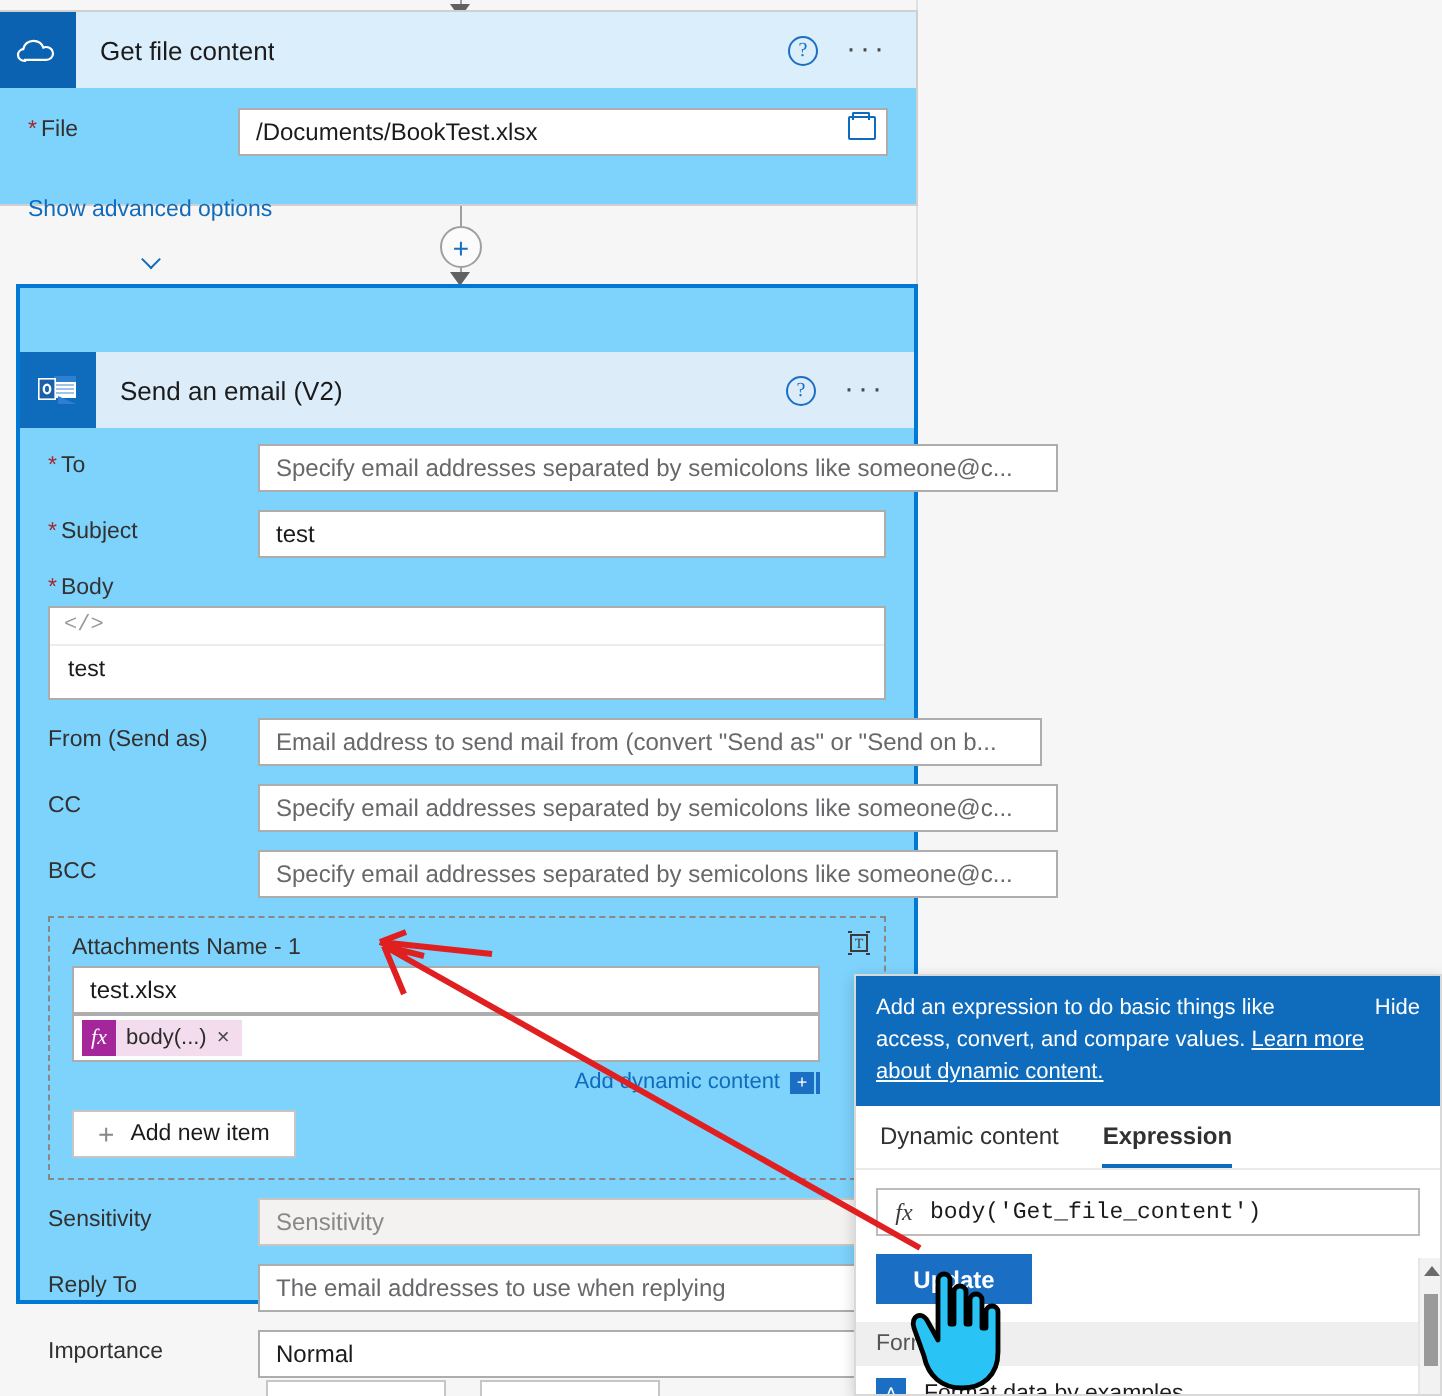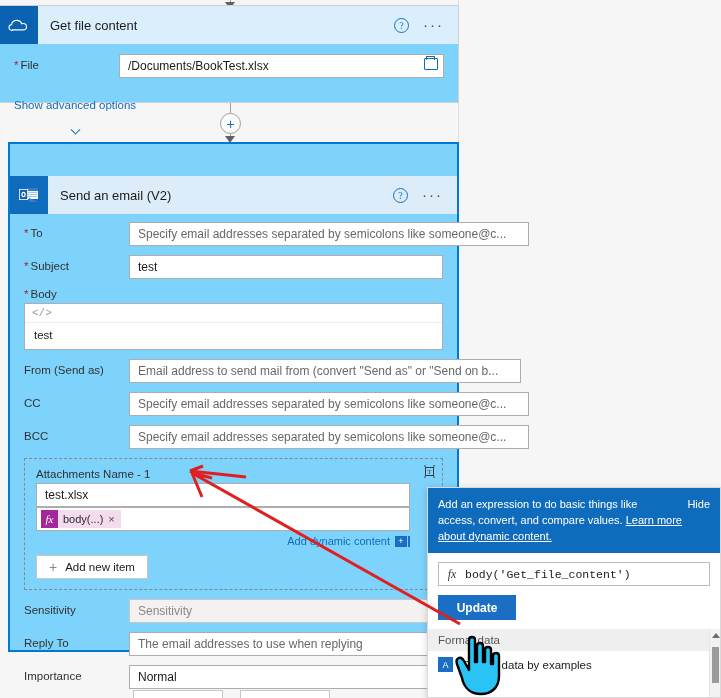--- a/index.html
+++ b/index.html
@@ -441,20 +441,24 @@
   <div class="btm-btn" style="left:133px;top:690px;"></div>
   <div class="btm-btn" style="left:240px;top:690px;"></div>
 
   <div class="flyout">
     <div class="flyout-banner">
       <span class="hide-link">Hide</span>
       <span>Add an expression to do basic things like access,</span>
       <span>convert, and compare values.</span>
       <a href="#">Learn more about dynamic content.</a>
     </div>
+    <div class="flyout-tabs">
+      <div class="ftab">Dynamic content</div>
+      <div class="ftab active">Expression</div>
+    </div>
     <div class="expr-row">
       <span class="expr-fx">fx</span>
       <span class="expr-val">body('Get_file_content')</span>
     </div>
     <button class="update-btn">Update</button>
     <div class="grp-header">Format data</div>
     <div class="grp-item">
       <span class="ico">A</span>
       <span>Format data by examples</span>
     </div>

